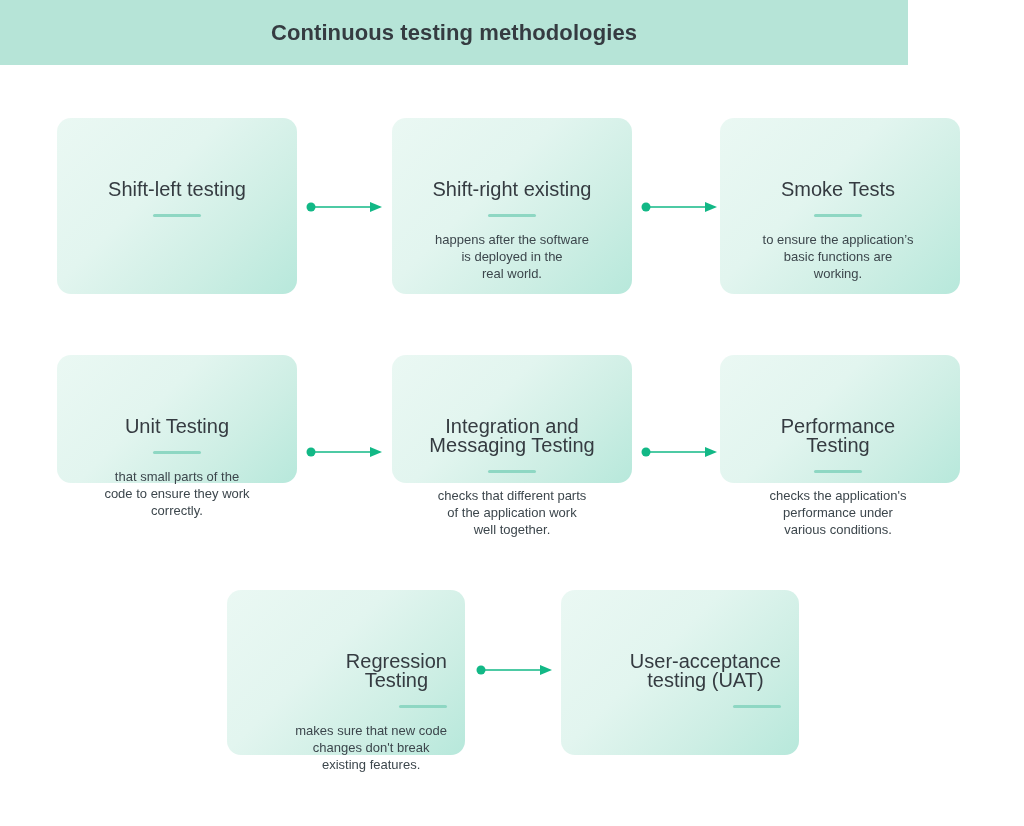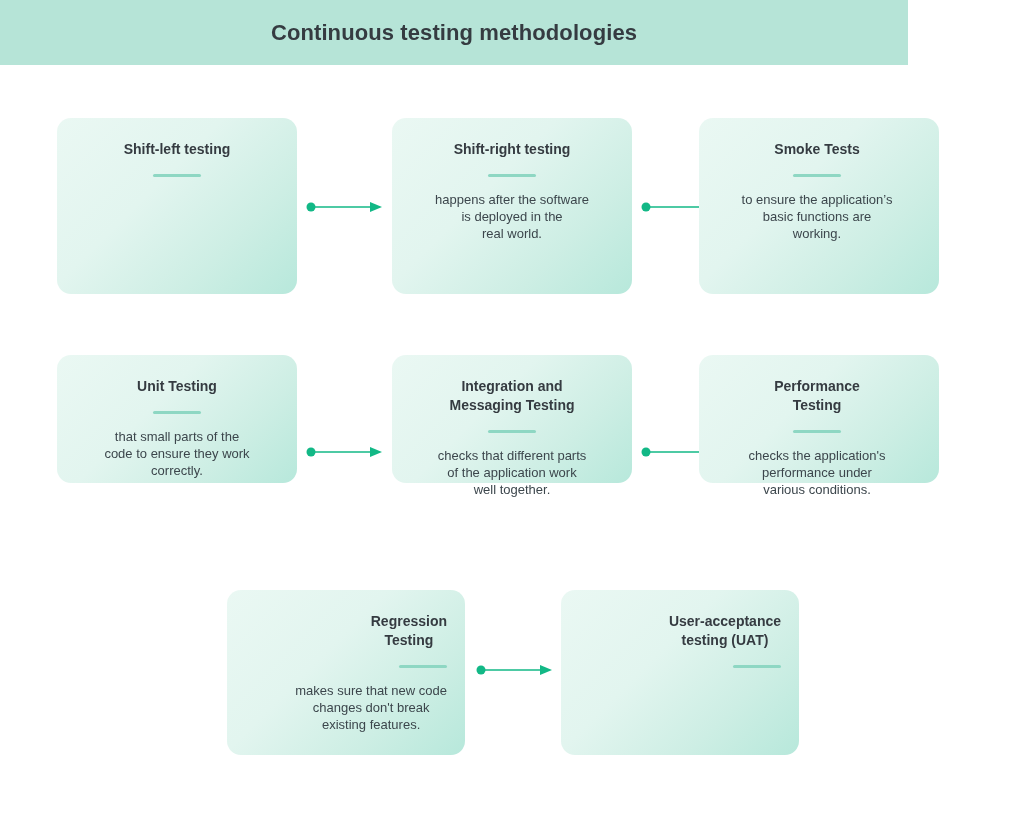--- a/index.html
+++ b/index.html
@@ -49,26 +49,27 @@
     position: absolute;
     border-radius: 14px;
     background: linear-gradient(135deg, #eaf8f3 0%, #e2f5ef 40%, #cdeee4 72%, #b7e8db 100%);
     box-sizing: border-box;
     padding: 22px 18px 18px 18px;
     display: flex;
     flex-direction: column;
     align-items: center;
   }
   .card-title {
-    font-size: 14px;
-    font-weight: bold;
+    font-size: 20px;
+    font-weight: normal;
     color: #353b41;
     text-align: center;
     line-height: 19px;
     white-space: pre-line;
+    margin-top: 40px;
   }
   .card-divider {
     width: 48px;
     height: 3px;
     border-radius: 2px;
     background: #8ed7c3;
     margin: 15px 0 14px 0;
     flex: none;
   }
   .card-body {
@@ -76,21 +77,21 @@
     color: #3c464c;
     text-align: center;
     line-height: 17px;
     white-space: pre-line;
   }
 
   
   .r1 { top: 53px;  width: 240px; height: 176px; }
   .c1 { left: 57px; }
   .c2 { left: 392px; }
-  .c3 { left: 699px; padding-left: 14px; }
+  .c3 { left: 720px; padding-left: 14px; }
 
   
   .r2 { top: 290px; width: 240px; height: 128px; }
 
   
   .r3 { top: 525px; width: 238px; height: 165px; align-items: flex-end; }
   .b1 { left: 227px; }
   .b2 { left: 561px; }
 
   
@@ -124,21 +125,21 @@
 
   <div class="arrow a-r1 a-x1">
     <svg width="76" height="16" viewBox="0 0 76 16">
       <circle cx="5" cy="8" r="4.5" fill="#12b886"></circle>
       <line x1="7" y1="8" x2="66" y2="8" stroke="#12b886" stroke-width="1.6"></line>
       <polygon points="76,8 64,3 64,13" fill="#12b886"></polygon>
     </svg>
   </div>
 
   <div class="card r1 c2">
-    <div class="card-title">Shift-right testing</div>
+    <div class="card-title">Shift-right existing</div>
     <div class="card-divider"></div>
     <div class="card-body">happens after the software
 is deployed in the
 real world.</div>
   </div>
 
   <div class="arrow a-r1 a-x2">
     <svg width="76" height="16" viewBox="0 0 76 16">
       <circle cx="5" cy="8" r="4.5" fill="#12b886"></circle>
       <line x1="7" y1="8" x2="66" y2="8" stroke="#12b886" stroke-width="1.6"></line>

